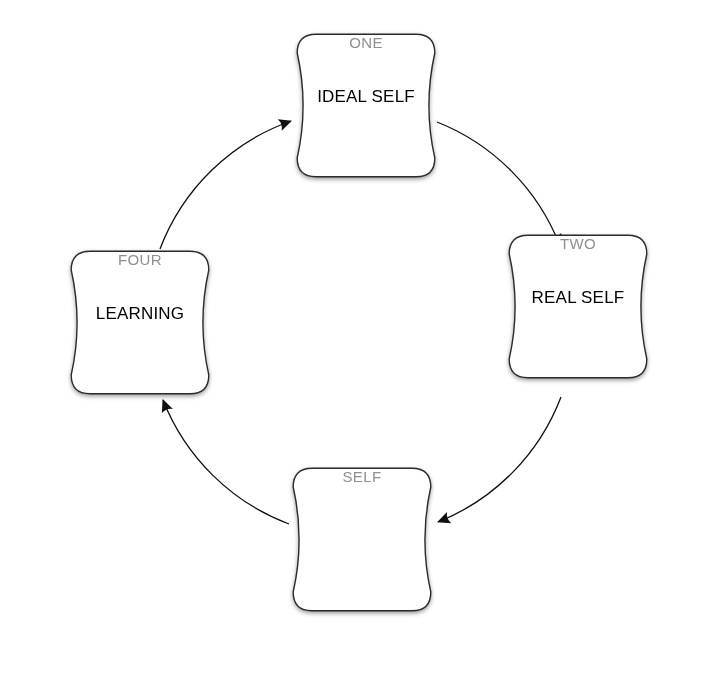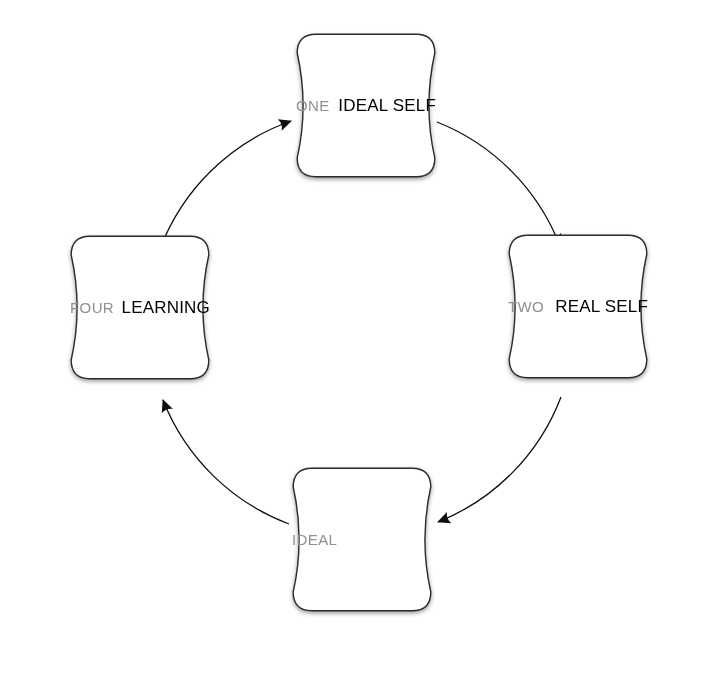--- a/index.html
+++ b/index.html
@@ -17,22 +17,23 @@
     position:absolute;
     width:140px;height:145px;
   }
   .node.five{width:148px;}
   .node svg.shape{
     position:absolute;left:0;top:0;width:100%;height:100%;
     filter:drop-shadow(0 2.5px 2px rgba(0,0,0,0.38));
   }
   .node .txt{
     position:absolute;left:0;top:0;right:0;bottom:0;
-    display:flex;flex-direction:row;align-items:center;justify-content:space-between;
+    display:flex;flex-direction:column;align-items:center;justify-content:flex-start;
     text-align:center;
+    gap:35px;
   }
   .num{
     color:#8f8f8f;
     font-size:15px;
     line-height:19px;
     letter-spacing:0.4px;
   }
   .label{
     color:#000000;
     font-size:17px;
@@ -42,21 +43,21 @@
   }
   .sublabel{
     color:#0b0b0b;
     font-size:13.5px;
     line-height:15px;
     letter-spacing:0.2px;
   }
   .pos-one{left:296px;top:33px;}
   .pos-two{left:508px;top:234px;}
   .pos-three{left:292px;top:467px;}
-  .pos-four{left:70px;top:235px;}
+  .pos-four{left:70px;top:250px;}
   .pos-five{left:288px;top:251px;}
 </style>
 </head>
 <body>
 
 <div class="canvas">
 
   <svg class="arrow-layer" viewBox="0 0 724 690">
     <defs>
       <marker id="ah" markerUnits="userSpaceOnUse" markerWidth="16" markerHeight="14" refX="13" refY="7" orient="auto">
@@ -87,21 +88,21 @@
       <span class="num">TWO</span>
       <span class="label">REAL SELF</span>
     </div>
   </div>
 
   <div class="node pos-three">
     <svg class="shape" viewBox="0 0 140 145">
       <path d="M 20 1.2 L 120 1.2 Q 138.8 1.2 138.8 20 Q 127 72.5 138.8 125 Q 138.8 143.8 120 143.8 L 20 143.8 Q 1.2 143.8 1.2 125 Q 13 72.5 1.2 20 Q 1.2 1.2 20 1.2 Z" fill="#ffffff" stroke="#2b2b2b" stroke-width="1.4"></path>
     </svg>
     <div class="txt">
-      <span class="num">IDEAL</span>
+      <span class="num">SELF</span>
     </div>
   </div>
 
   <div class="node pos-four">
     <svg class="shape" viewBox="0 0 140 145">
       <path d="M 20 1.2 L 120 1.2 Q 138.8 1.2 138.8 20 Q 127 72.5 138.8 125 Q 138.8 143.8 120 143.8 L 20 143.8 Q 1.2 143.8 1.2 125 Q 13 72.5 1.2 20 Q 1.2 1.2 20 1.2 Z" fill="#ffffff" stroke="#2b2b2b" stroke-width="1.4"></path>
     </svg>
     <div class="txt">
       <span class="num">FOUR</span>
       <span class="label">LEARNING</span>

